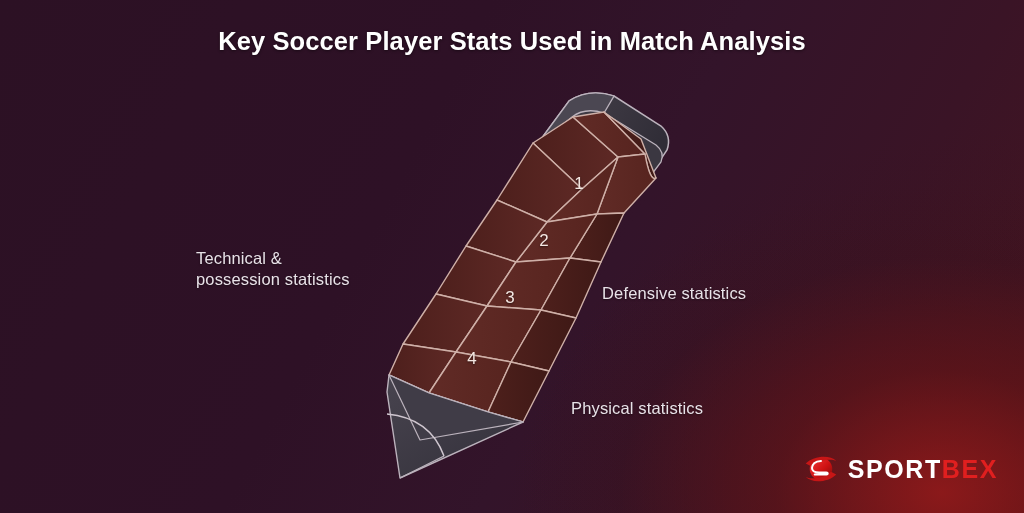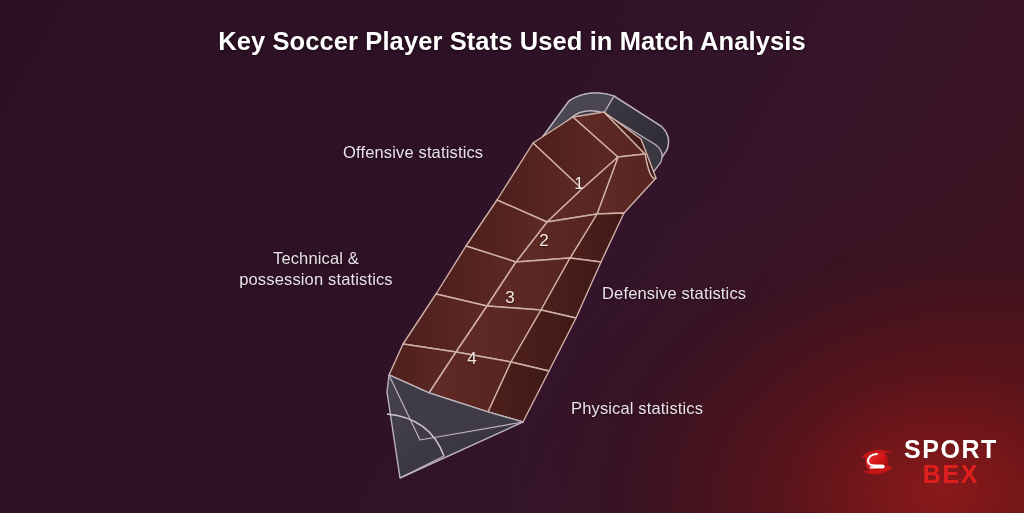--- a/index.html
+++ b/index.html
@@ -76,21 +76,21 @@
   }
   #callout-offensive {
     left: 343px;
     top: 142px;
     text-align: right;
   }
   #callout-technical {
     left: 196px;
     top: 248px;
     width: 240px;
-    text-align: center;
+    text-align: left;
   }
   #callout-defensive {
     left: 602px;
     top: 283px;
     text-align: right;
   }
   #callout-physical {
     left: 530px;
     top: 398px;
     text-align: left;
@@ -110,22 +110,21 @@
     width: 36px;
     height: 36px;
     flex: 0 0 auto;
   }
   #logo-wordmark {
     font-size: 25px;
     font-weight: bold;
     letter-spacing: 1.6px;
     line-height: 1;
     display: flex;
-    align-items: center;
-    flex-direction: column;
+    align-items: flex-end;
   }
   #logo-word-sport { color: #ffffff; }
   #logo-word-bex   { color: #e01f1f; }
 </style>
 </head>
 <body>
 
 <div id="infographic">
 
   <div id="title">Key Soccer Player Stats Used in Match Analysis</div>
@@ -194,21 +193,20 @@
       <path d="M 387,414 Q 430,418 444,456" fill="none" stroke="#cfc6cf" stroke-width="1.5"></path>
       <path d="M 400,478 L 444,456" fill="none" stroke="#bcb3bd" stroke-width="1.3"></path>
     </g>
   </svg>
 
   <div class="seg-number" id="seg-num-1">1</div>
   <div class="seg-number" id="seg-num-2">2</div>
   <div class="seg-number" id="seg-num-3">3</div>
   <div class="seg-number" id="seg-num-4">4</div>
 
-  <div class="callout" id="callout-offensive">Offensive statistics</div>
   <div class="callout" id="callout-technical">Technical &amp;
 possession statistics</div>
   <div class="callout" id="callout-defensive">Defensive statistics</div>
   <div class="callout" id="callout-physical">Physical statistics</div>
 
   <div id="logo">
     <svg id="logo-mark" viewBox="0 0 40 40" xmlns="http://www.w3.org/2000/svg">
       <defs>
         <linearGradient id="swooshGrad" x1="0" y1="0" x2="1" y2="1">
           <stop offset="0%" stop-color="#f23b3b"></stop>

